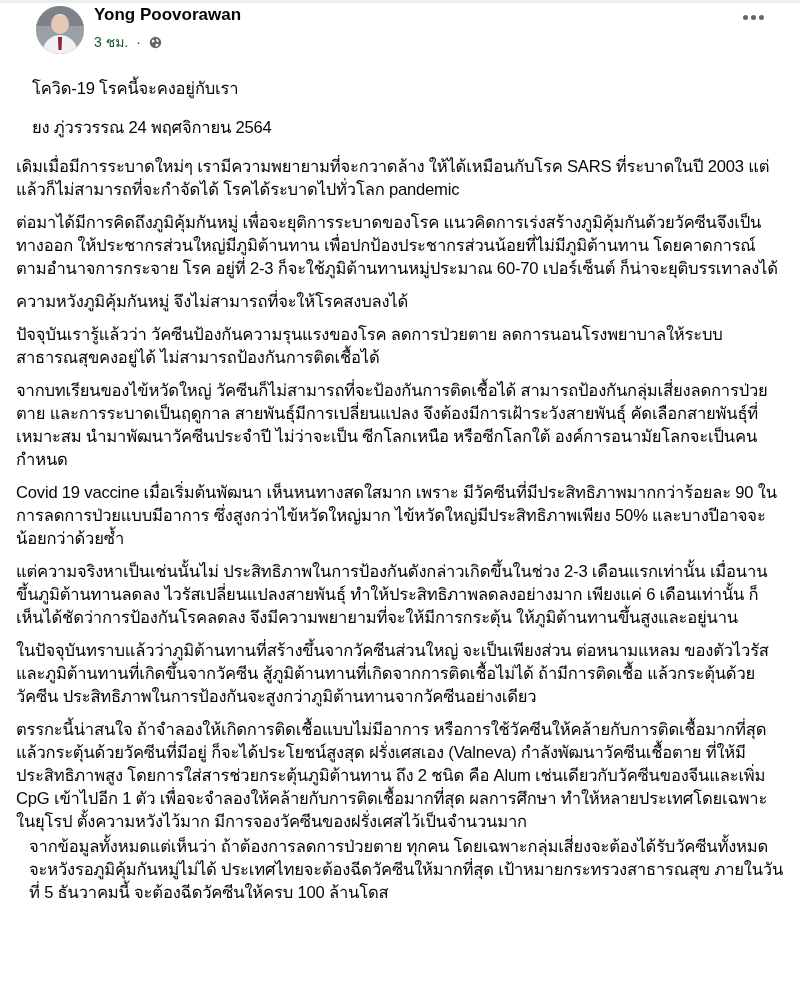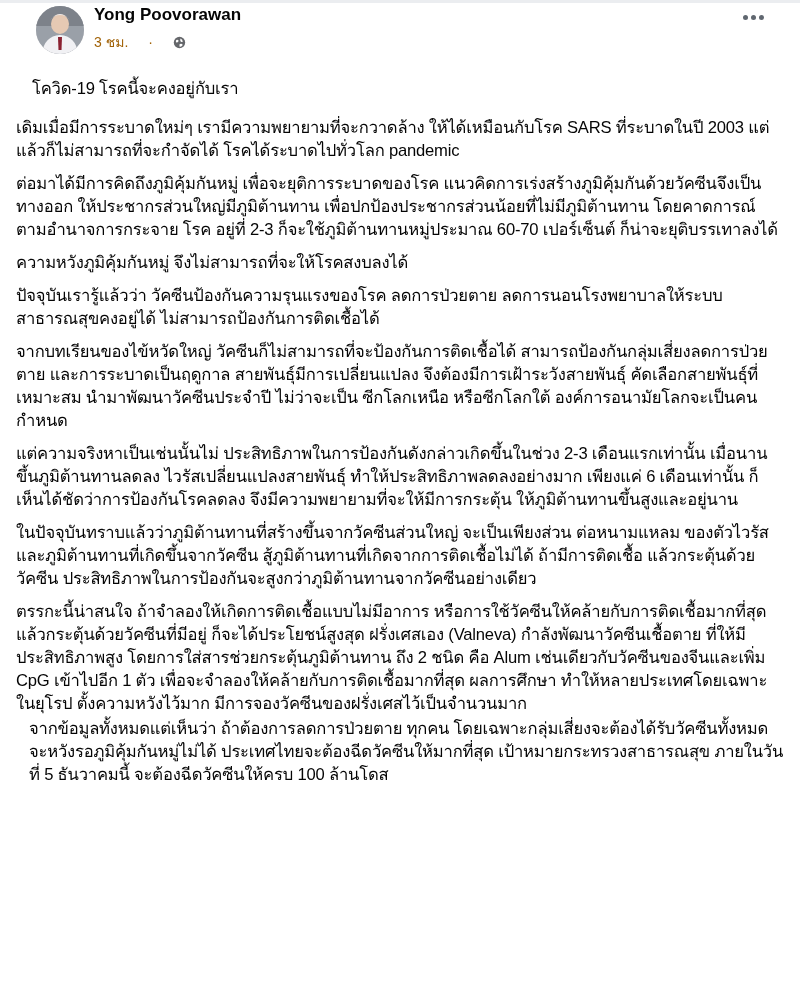--- a/index.html
+++ b/index.html
@@ -18,22 +18,22 @@
       overflow: hidden; background: #c9c9cc;
     }
     .avatar svg { display: block; }
     .author {
       position: absolute; left: 74px; top: 2px;
       font-weight: bold; font-size: 17px; color: #050505;
       font-family: "Liberation Sans", sans-serif;
     }
     .meta {
       position: absolute; left: 74px; top: 28px;
-      font-size: 14px; color: #a16207;
-      display: flex; align-items: center; gap: 20px;
+      font-size: 14px; color: #14532d;
+      display: flex; align-items: center; gap: 8px;
     }
     .globe { width: 13px; height: 13px; }
     .more {
       position: absolute; right: 20px; top: 12px;
       display: flex; gap: 3px; cursor: pointer;
     }
     .more span { width: 5px; height: 5px; border-radius: 50%; background: #606770; display:block; }
     .body-text {
       padding: 6px 16px 0 16px;
       font-size: 16.6px; line-height: 23px;
@@ -74,23 +74,25 @@
     <div class="more">
       <span></span>
       <span></span>
       <span></span>
     </div>
   </div>
 </div>
 
 <div class="body-text">
   <p class="title-line">โควิด-19 โรคนี้จะคงอยู่กับเรา</p>
+  <p class="title-line">ยง ภู่วรวรรณ  24 พฤศจิกายน  2564</p>
   <div class="paras-start"></div>
   <p class="para" style="margin-top:10px">เดิมเมื่อมีการระบาดใหม่ๆ เรามีความพยายามที่จะกวาดล้าง ให้ได้เหมือนกับโรค  SARS ที่ระบาดในปี 2003  แต่แล้วก็ไม่สามารถที่จะกำจัดได้ โรคได้ระบาดไปทั่วโลก pandemic</p>
   <p class="para">ต่อมาได้มีการคิดถึงภูมิคุ้มกันหมู่ เพื่อจะยุติการระบาดของโรค แนวคิดการเร่งสร้างภูมิคุ้มกันด้วยวัคซีนจึงเป็นทางออก ให้ประชากรส่วนใหญ่มีภูมิต้านทาน เพื่อปกป้องประชากรส่วนน้อยที่ไม่มีภูมิต้านทาน โดยคาดการณ์ตามอำนาจการกระจาย โรค อยู่ที่ 2-3  ก็จะใช้ภูมิต้านทานหมู่ประมาณ 60-70 เปอร์เซ็นต์ ก็น่าจะยุติบรรเทาลงได้</p>
   <p class="para">ความหวังภูมิคุ้มกันหมู่ จึงไม่สามารถที่จะให้โรคสงบลงได้</p>
   <p class="para">ปัจจุบันเรารู้แล้วว่า วัคซีนป้องกันความรุนแรงของโรค ลดการป่วยตาย ลดการนอนโรงพยาบาลให้ระบบสาธารณสุขคงอยู่ได้ ไม่สามารถป้องกันการติดเชื้อได้</p>
   <p class="para">จากบทเรียนของไข้หวัดใหญ่ วัคซีนก็ไม่สามารถที่จะป้องกันการติดเชื้อได้ สามารถป้องกันกลุ่มเสี่ยงลดการป่วยตาย และการระบาดเป็นฤดูกาล สายพันธุ์มีการเปลี่ยนแปลง จึงต้องมีการเฝ้าระวังสายพันธุ์ คัดเลือกสายพันธุ์ที่เหมาะสม นำมาพัฒนาวัคซีนประจำปี ไม่ว่าจะเป็น ซีกโลกเหนือ หรือซีกโลกใต้ องค์การอนามัยโลกจะเป็นคนกำหนด</p>
+  <p class="para">Covid 19 vaccine เมื่อเริ่มต้นพัฒนา เห็นหนทางสดใสมาก เพราะ มีวัคซีนที่มีประสิทธิภาพมากกว่าร้อยละ 90  ในการลดการป่วยแบบมีอาการ ซึ่งสูงกว่าไข้หวัดใหญ่มาก ไข้หวัดใหญ่มีประสิทธิภาพเพียง 50% และบางปีอาจจะน้อยกว่าด้วยซ้ำ</p>
   <p class="para">แต่ความจริงหาเป็นเช่นนั้นไม่ ประสิทธิภาพในการป้องกันดังกล่าวเกิดขึ้นในช่วง 2-3 เดือนแรกเท่านั้น เมื่อนานขึ้นภูมิต้านทานลดลง ไวรัสเปลี่ยนแปลงสายพันธุ์ ทำให้ประสิทธิภาพลดลงอย่างมาก เพียงแค่ 6 เดือนเท่านั้น ก็เห็นได้ชัดว่าการป้องกันโรคลดลง จึงมีความพยายามที่จะให้มีการกระตุ้น ให้ภูมิต้านทานขึ้นสูงและอยู่นาน</p>
   <p class="para">ในปัจจุบันทราบแล้วว่าภูมิต้านทานที่สร้างขึ้นจากวัคซีนส่วนใหญ่ จะเป็นเพียงส่วน ต่อหนามแหลม ของตัวไวรัส และภูมิต้านทานที่เกิดขึ้นจากวัคซีน สู้ภูมิต้านทานที่เกิดจากการติดเชื้อไม่ได้ ถ้ามีการติดเชื้อ แล้วกระตุ้นด้วยวัคซีน ประสิทธิภาพในการป้องกันจะสูงกว่าภูมิต้านทานจากวัคซีนอย่างเดียว</p>
   <p class="para">ตรรกะนี้น่าสนใจ ถ้าจำลองให้เกิดการติดเชื้อแบบไม่มีอาการ หรือการใช้วัคซีนให้คล้ายกับการติดเชื้อมากที่สุด แล้วกระตุ้นด้วยวัคซีนที่มีอยู่ ก็จะได้ประโยชน์สูงสุด ฝรั่งเศสเอง (Valneva) กำลังพัฒนาวัคซีนเชื้อตาย ที่ให้มีประสิทธิภาพสูง โดยการใส่สารช่วยกระตุ้นภูมิต้านทาน ถึง 2 ชนิด คือ Alum เช่นเดียวกับวัคซีนของจีนและเพิ่ม CpG เข้าไปอีก 1 ตัว เพื่อจะจำลองให้คล้ายกับการติดเชื้อมากที่สุด ผลการศึกษา ทำให้หลายประเทศโดยเฉพาะในยุโรป ตั้งความหวังไว้มาก มีการจองวัคซีนของฝรั่งเศสไว้เป็นจำนวนมาก</p>
   <p class="para tight">จากข้อมูลทั้งหมดแต่เห็นว่า ถ้าต้องการลดการป่วยตาย ทุกคน โดยเฉพาะกลุ่มเสี่ยงจะต้องได้รับวัคซีนทั้งหมด จะหวังรอภูมิคุ้มกันหมู่ไม่ได้ ประเทศไทยจะต้องฉีดวัคซีนให้มากที่สุด เป้าหมายกระทรวงสาธารณสุข ภายในวันที่ 5 ธันวาคมนี้ จะต้องฉีดวัคซีนให้ครบ 100 ล้านโดส</p>
 </div>
 
 </body></html>

